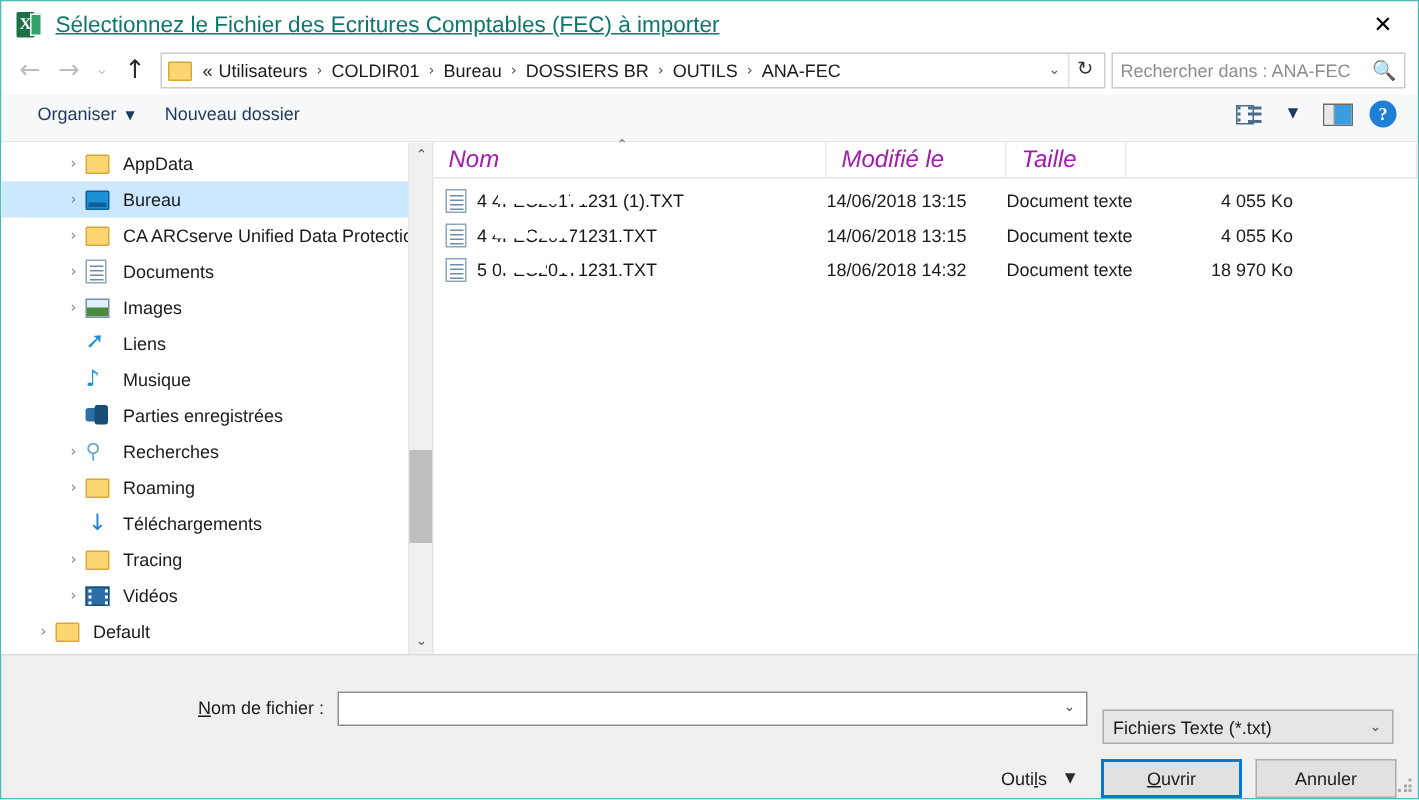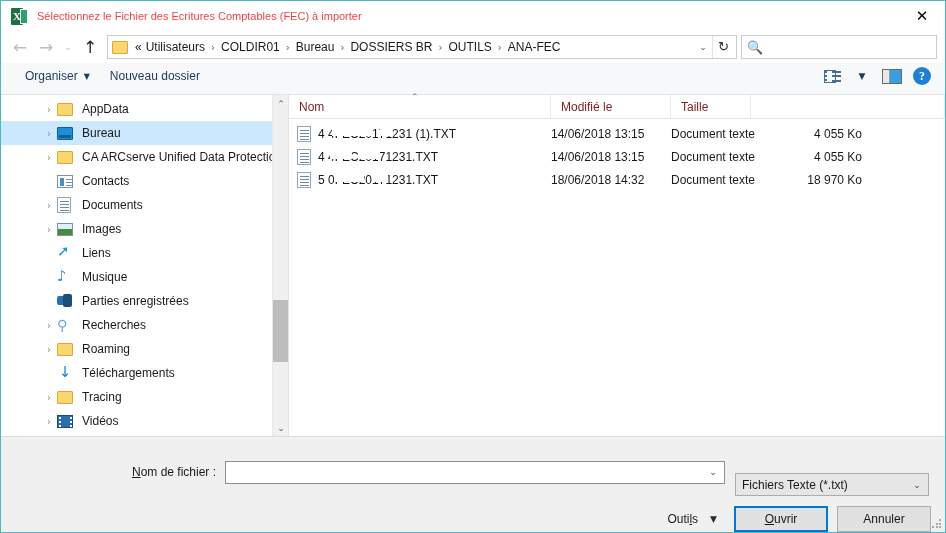--- a/index.html
+++ b/index.html
@@ -37,21 +37,21 @@
     position: absolute; left: 9px; top: 1px; width: 8px; height: 15px;
     background: #31a06a; border: 1px solid #ffffff;
   }
   .xl-icon .xl {
     position: absolute; left: 0; top: 1px; width: 12px; height: 15px;
     color: #ffffff; font-size: 11px; font-weight: bold;
     font-family: "Liberation Serif", serif;
     text-align: center; line-height: 15px;
   }
   .title-text {
-    font-size: 11px; color: #ef4444; white-space: nowrap;
+    font-size: 15px; color: #0f766e; white-space: nowrap; text-decoration: underline;
   }
   .close-btn {
     position: absolute; right: 0; top: 0;
     width: 46px; height: 30px;
     display: flex; align-items: center; justify-content: center;
     color: #000000; font-size: 15px;
     font-family: "DejaVu Sans", sans-serif;
     cursor: default;
   }
 
@@ -226,23 +226,23 @@
 
   
   .filelist { flex: 1 1 auto; display: flex; flex-direction: column;
               min-width: 0; background: #ffffff; }
   .colhead {
     height: 24px; flex: 0 0 24px; display: flex; align-items: center;
     border-bottom: 1px solid #e3e3e3; position: relative;
     background: #ffffff;
   }
   .col {
-    font-size: 12px; color: #7f1d1d; padding-left: 10px; height: 24px;
+    font-size: 16px; color: #a21caf; padding-left: 10px; height: 24px;
     line-height: 24px; border-right: 1px solid #e8e8e8;
-    white-space: nowrap; overflow: hidden;
+    white-space: nowrap; overflow: hidden; font-style: italic;
   }
   .c-nom { flex: 0 0 262px; }
   .c-mod { flex: 0 0 120px; }
   .c-typ { flex: 0 0 117px; }
   .c-tai { flex: 0 0 80px; }
   .c-end { flex: 1 1 auto; }
   .sortcaret {
     position: absolute; left: 122px; top: -3px;
     color: #6b7f96; font-size: 9px; font-family: "DejaVu Sans", sans-serif;
   }
@@ -333,20 +333,21 @@
         <span class="crumb chev">›</span>
         <span class="crumb">OUTILS</span>
         <span class="crumb chev">›</span>
         <span class="crumb">ANA-FEC</span>
       </div>
       <div class="addr-drop">⌄</div>
       <div class="addr-refresh">↻</div>
     </div>
 
     <div class="searchbox">
+      <div class="ph">Rechercher dans : ANA-FEC</div>
       <div class="mag">🔍</div>
     </div>
   </div>
 
   <div class="cmdbar">
     <div class="cmd-item">
       <span>Organiser</span>
       <span class="cmd-caret">▼</span>
     </div>
     <div class="cmd-item">
@@ -398,27 +399,20 @@
             <span class="tlabel">Bureau</span>
           </div>
           <div class="tnode" style="padding-left: 40px;">
             <span class="exp">›</span>
             <span class="ticon">
               <span class="ic-folder" style="display: block;"></span>
             </span>
             <span class="tlabel">CA ARCserve Unified Data Protectio</span>
           </div>
           <div class="tnode" style="padding-left: 40px;">
-            <span class="exp"></span>
-            <span class="ticon">
-              <span class="ic-contact" style="display: block;"></span>
-            </span>
-            <span class="tlabel">Contacts</span>
-          </div>
-          <div class="tnode" style="padding-left: 40px;">
             <span class="exp">›</span>
             <span class="ticon">
               <span class="ic-doc" style="display: block;"></span>
             </span>
             <span class="tlabel">Documents</span>
           </div>
           <div class="tnode" style="padding-left: 40px;">
             <span class="exp">›</span>
             <span class="ticon">
               <span class="ic-pic" style="display: block;"></span>

